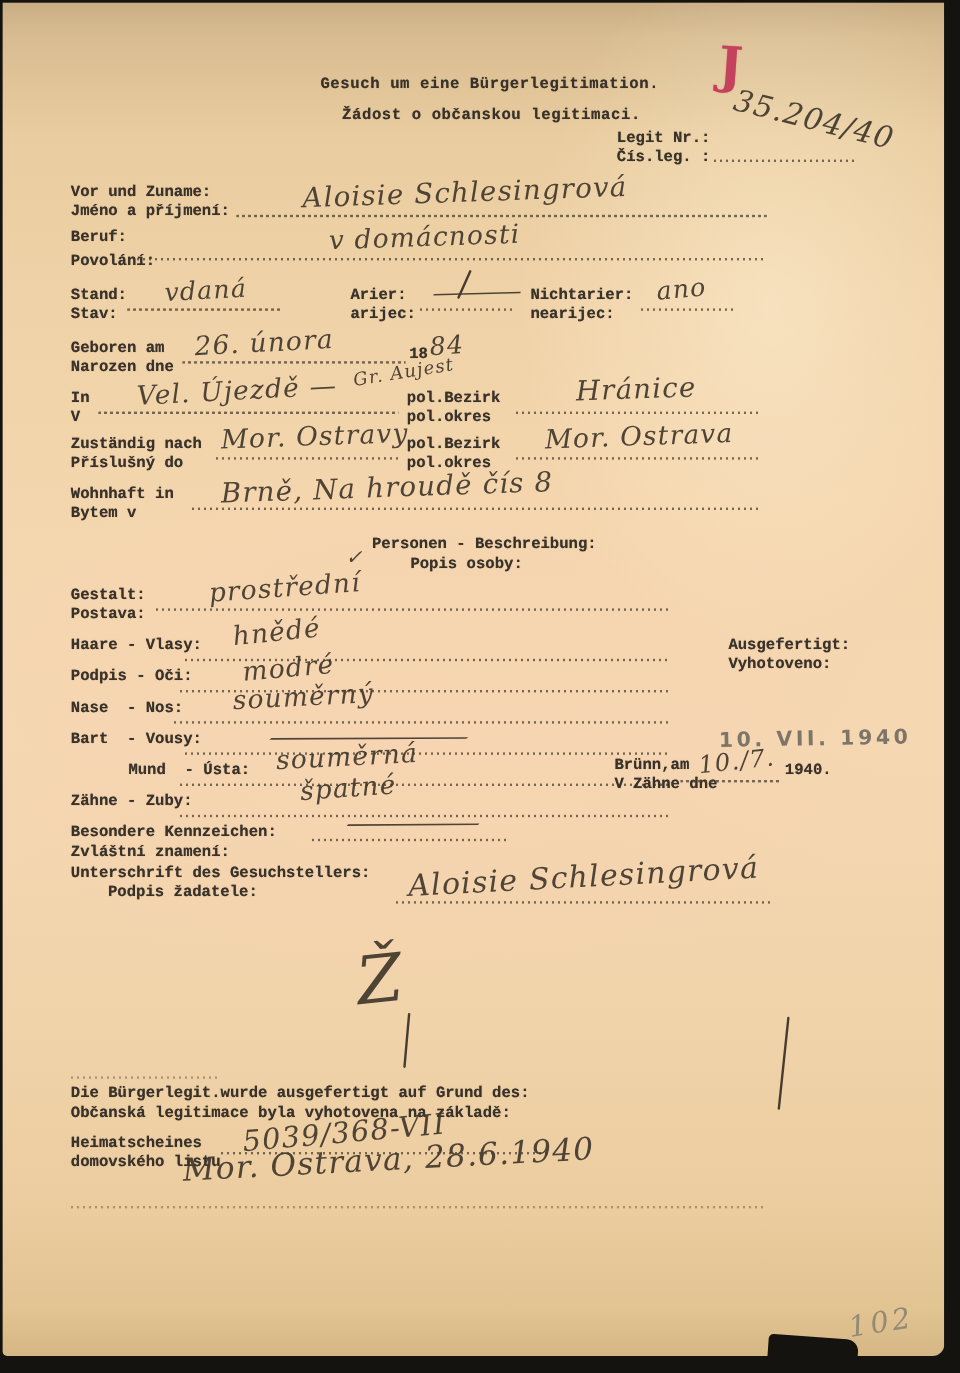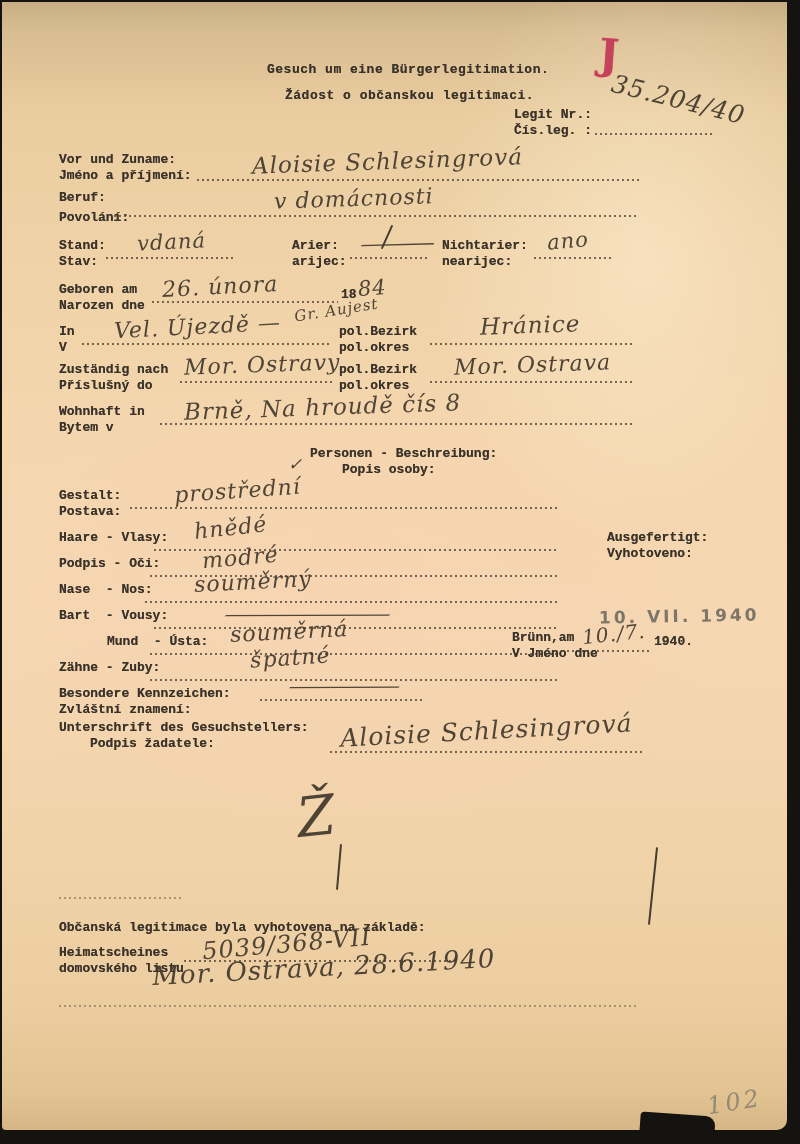--- a/index.html
+++ b/index.html
@@ -139,35 +139,36 @@
 
     <span class="t" style="left:57px;top:684px;">Besondere Kennzeichen:</span>
     <span class="t" style="left:57px;top:700px;">Zvláštní znamení:</span>
     <div class="dot" style="left:258px;top:697px;width:165px;"></div>
     <span class="h" style="left:282px;top:672px;font-size:20px;"><span class="h-dash" style="transform:scaleX(6) rotate(-2deg);">—</span></span>
 
     <span class="t" style="left:605px;top:528px;">Ausgefertigt:</span>
     <span class="t" style="left:605px;top:544px;">Vyhotoveno:</span>
     <span class="stamp-date" style="left:597px;top:604px;">10. VII. 1940</span>
     <span class="t" style="left:510px;top:628px;">Brünn,am</span>
-    <span class="t" style="left:510px;top:644px;">V Jméno dne</span>
+    <span class="t" style="left:510px;top:644px;">V Zähne dne</span>
     <div class="dot" style="left:565px;top:648px;width:83px;"></div>
     <span class="h" style="left:580px;top:620px;font-size:20px;transform:rotate(-6deg);">10./7.</span>
     <span class="t" style="left:652px;top:632px;">1940.</span>
 
     <span class="t" style="left:57px;top:718px;">Unterschrift des Gesuchstellers:</span>
     <span class="t" style="left:88px;top:734px;">Podpis žadatele:</span>
     <div class="dot" style="left:328px;top:749px;width:312px;"></div>
     <span class="h" style="left:338px;top:714px;font-size:25px;transform:rotate(-3deg);">Aloisie Schlesingrová</span>
 
     <span class="h" style="left:295px;top:782px;font-size:55px;transform:rotate(-6deg);letter-spacing:0;">Ž</span>
     <div class="stroke" style="left:336px;top:842px;width:2px;height:46px;transform:rotate(5deg);"></div>
     <div class="stroke" style="left:650px;top:845px;width:2px;height:78px;transform:rotate(6deg);"></div>
 
     <div class="dot faint" style="left:57px;top:895px;width:125px;"></div>
+    <span class="t" style="left:57px;top:901px;">Die Bürgerlegit.wurde ausgefertigt auf Grund des:</span>
     <span class="t" style="left:57px;top:918px;">Občanská legitimace byla vyhotovena na základě:</span>
     <span class="t" style="left:57px;top:943px;">Heimatscheines</span>
     <span class="t" style="left:57px;top:959px;">domovského listu</span>
     <div class="dot" style="left:182px;top:958px;width:273px;"></div>
     <span class="h" style="left:200px;top:928px;font-size:24px;transform:rotate(-5deg);">5039/368-VII</span>
     <span class="h" style="left:150px;top:950px;font-size:26px;transform:rotate(-3deg);">Mor. Ostrava, 28.6.1940</span>
     <div class="dot faint" style="left:57px;top:1003px;width:580px;"></div>
 
     <span class="pencil" style="left:705px;top:1086px;">102</span>
   </div>

